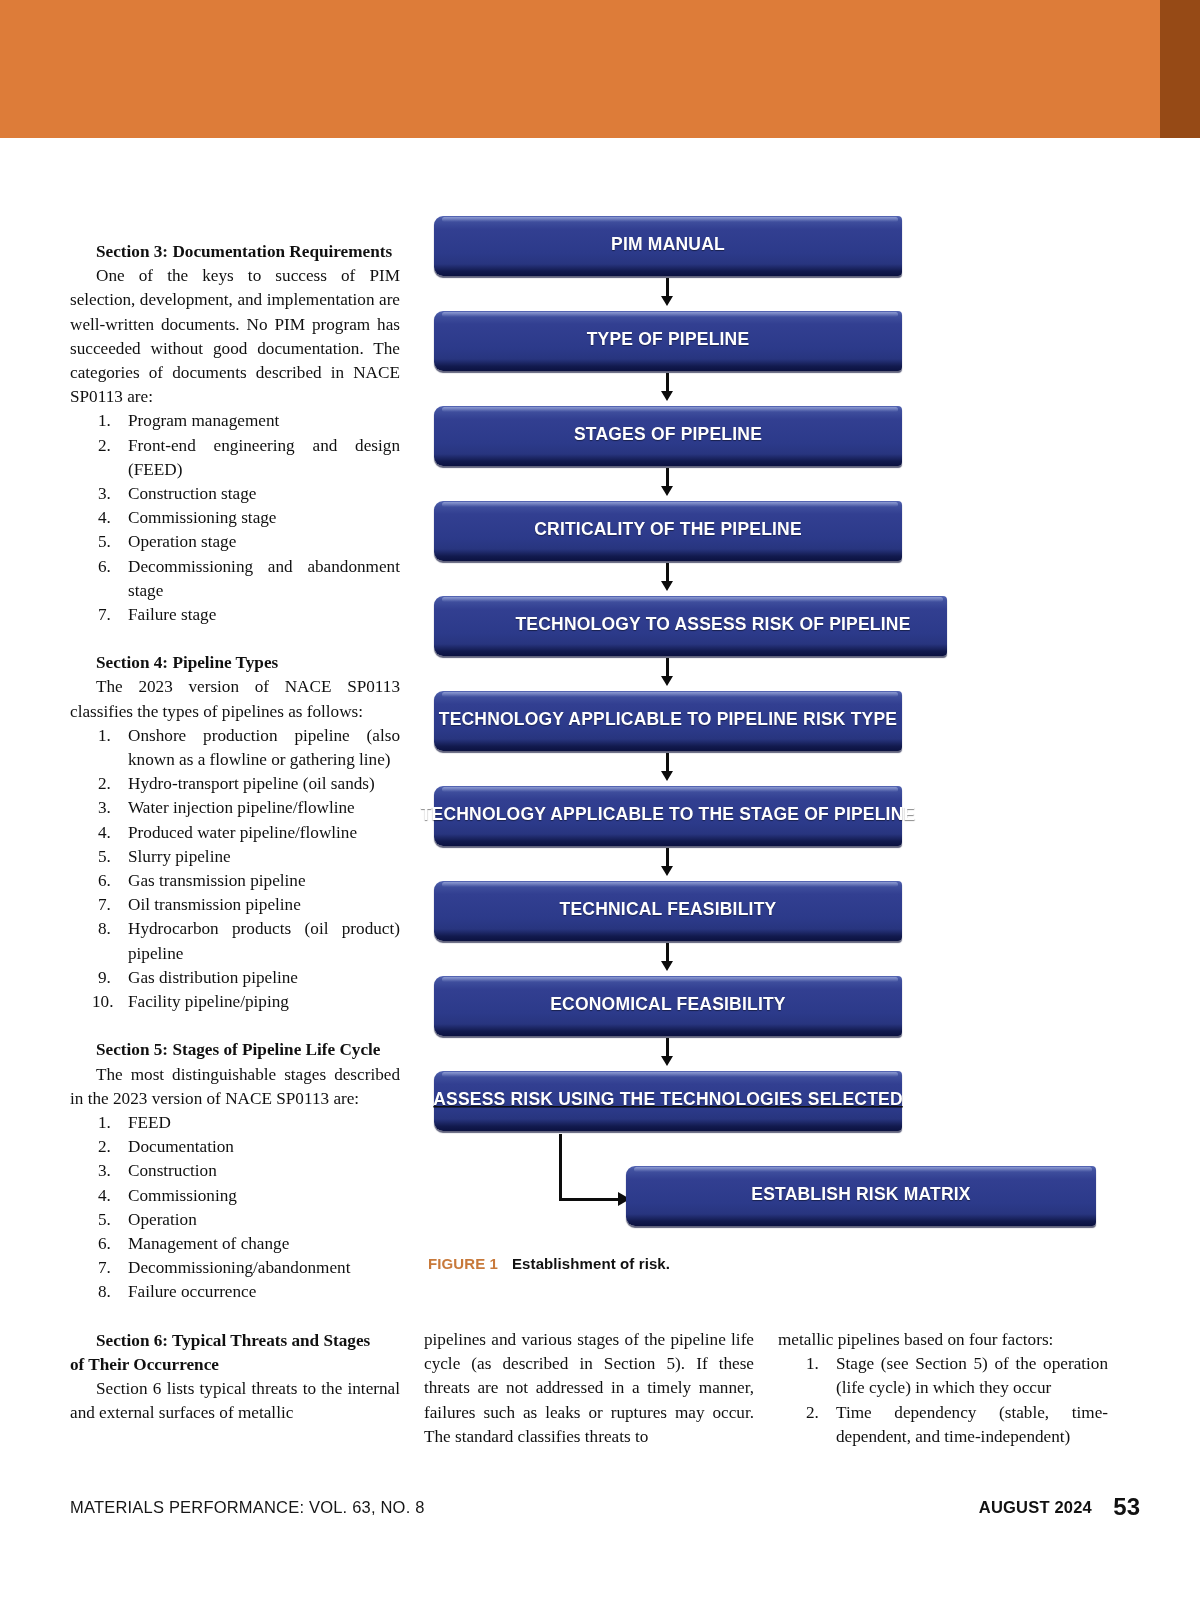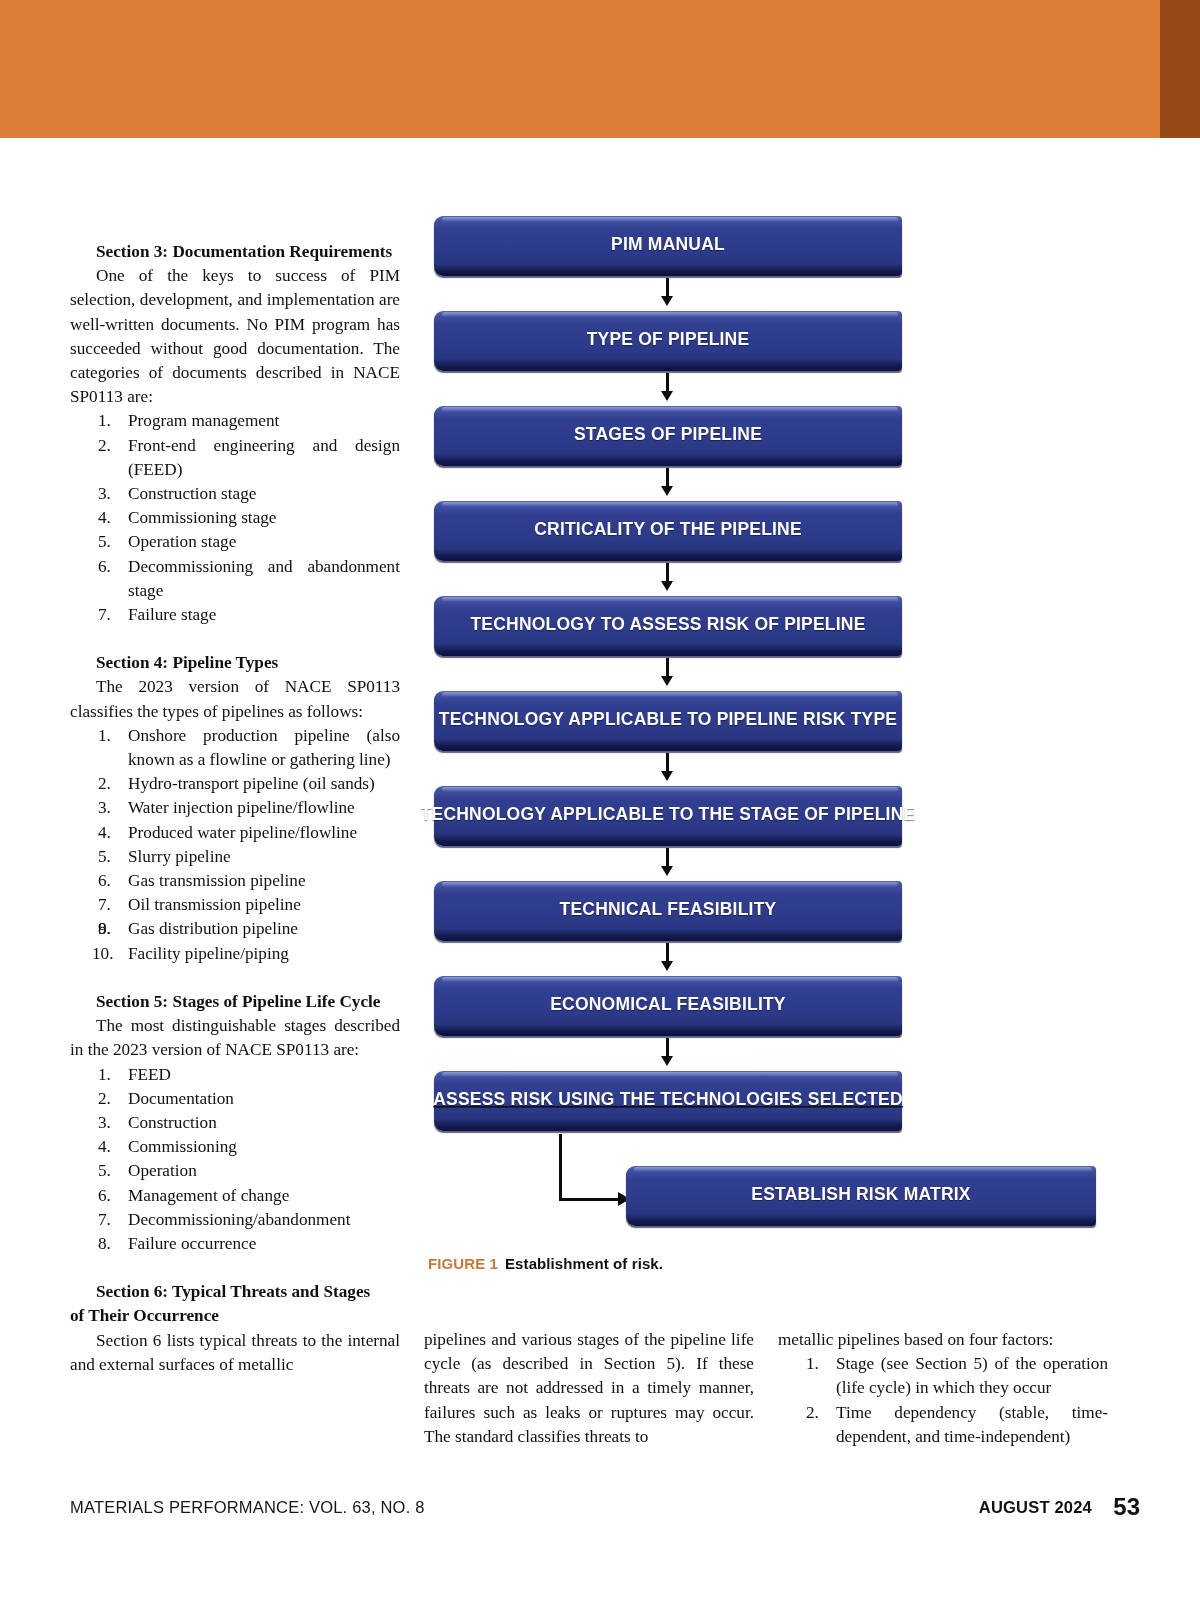--- a/index.html
+++ b/index.html
@@ -168,21 +168,21 @@
   .fig-caption {
     position: absolute;
     left: 428px;
     top: 1117px;
     font-family: "Liberation Sans", sans-serif;
     font-size: 15px;
     font-weight: bold;
     letter-spacing: 0.1px;
   }
   .fig-caption .fig-num { color: #c8793a; }
-  .fig-caption .fig-text { color: #111111; margin-left: 7px; }
+  .fig-caption .fig-text { color: #111111; margin-left: 14px; }
 
   
   .col-mid, .col-right {
     position: absolute;
     top: 1190px;
     width: 330px;
     font-size: 17.2px;
     line-height: 24.2px;
     text-align: justify;
   }
@@ -254,21 +254,21 @@
     <h3 class="sec-head">Section 4: Pipeline Types</h3>
     <p class="body-para">The 2023 version of NACE SP0113 classifies the types of pipelines as follows:</p>
     <ol class="numlist">
       <li><span class="num">1.</span><span>Onshore production pipeline (also known as a flowline or gathering line)</span></li>
       <li><span class="num">2.</span><span>Hydro-transport pipeline (oil sands)</span></li>
       <li><span class="num">3.</span><span>Water injection pipeline/flowline</span></li>
       <li><span class="num">4.</span><span>Produced water pipeline/flowline</span></li>
       <li><span class="num">5.</span><span>Slurry pipeline</span></li>
       <li><span class="num">6.</span><span>Gas transmission pipeline</span></li>
       <li><span class="num">7.</span><span>Oil transmission pipeline</span></li>
-      <li><span class="num">8.</span></li>
+      <li><span class="num">8.</span><span>Hydrocarbon products (oil product) pipeline</span></li>
       <li><span class="num">9.</span><span>Gas distribution pipeline</span></li>
       <li class="wide-num"><span class="num">10.</span><span>Facility pipeline/piping</span></li>
     </ol>
 
     <div class="spacer"></div>
 
     <h3 class="sec-head">Section 5: Stages of Pipeline Life Cycle</h3>
     <p class="body-para">The most distinguishable stages described in the 2023 version of NACE SP0113 are:</p>
     <ol class="numlist">
       <li><span class="num">1.</span><span>FEED</span></li>
@@ -311,21 +311,21 @@
     <div class="arrow-v" style="left:238px; top:252px; height:20px;"></div>
     <div class="arrow-head-down" style="left:233px; top:270px;"></div>
 
     <div class="flow-box" style="left:6px; top:285px; width:468px;">
       <div class="bevel-top"></div>
       <span class="box-label">CRITICALITY OF THE PIPELINE</span>
     </div>
     <div class="arrow-v" style="left:238px; top:347px; height:20px;"></div>
     <div class="arrow-head-down" style="left:233px; top:365px;"></div>
 
-    <div class="flow-box" style="left:6px; top:380px; width:468px;">
+    <div class="flow-box" style="left:6px; top:380px; width:468px;padding-left:45px;">
       <div class="bevel-top"></div>
       <span class="box-label">TECHNOLOGY TO ASSESS RISK OF PIPELINE</span>
     </div>
     <div class="arrow-v" style="left:238px; top:442px; height:20px;"></div>
     <div class="arrow-head-down" style="left:233px; top:460px;"></div>
 
     <div class="flow-box" style="left:6px; top:475px; width:468px;">
       <div class="bevel-top"></div>
       <span class="box-label">TECHNOLOGY APPLICABLE TO PIPELINE RISK TYPE</span>
     </div>

